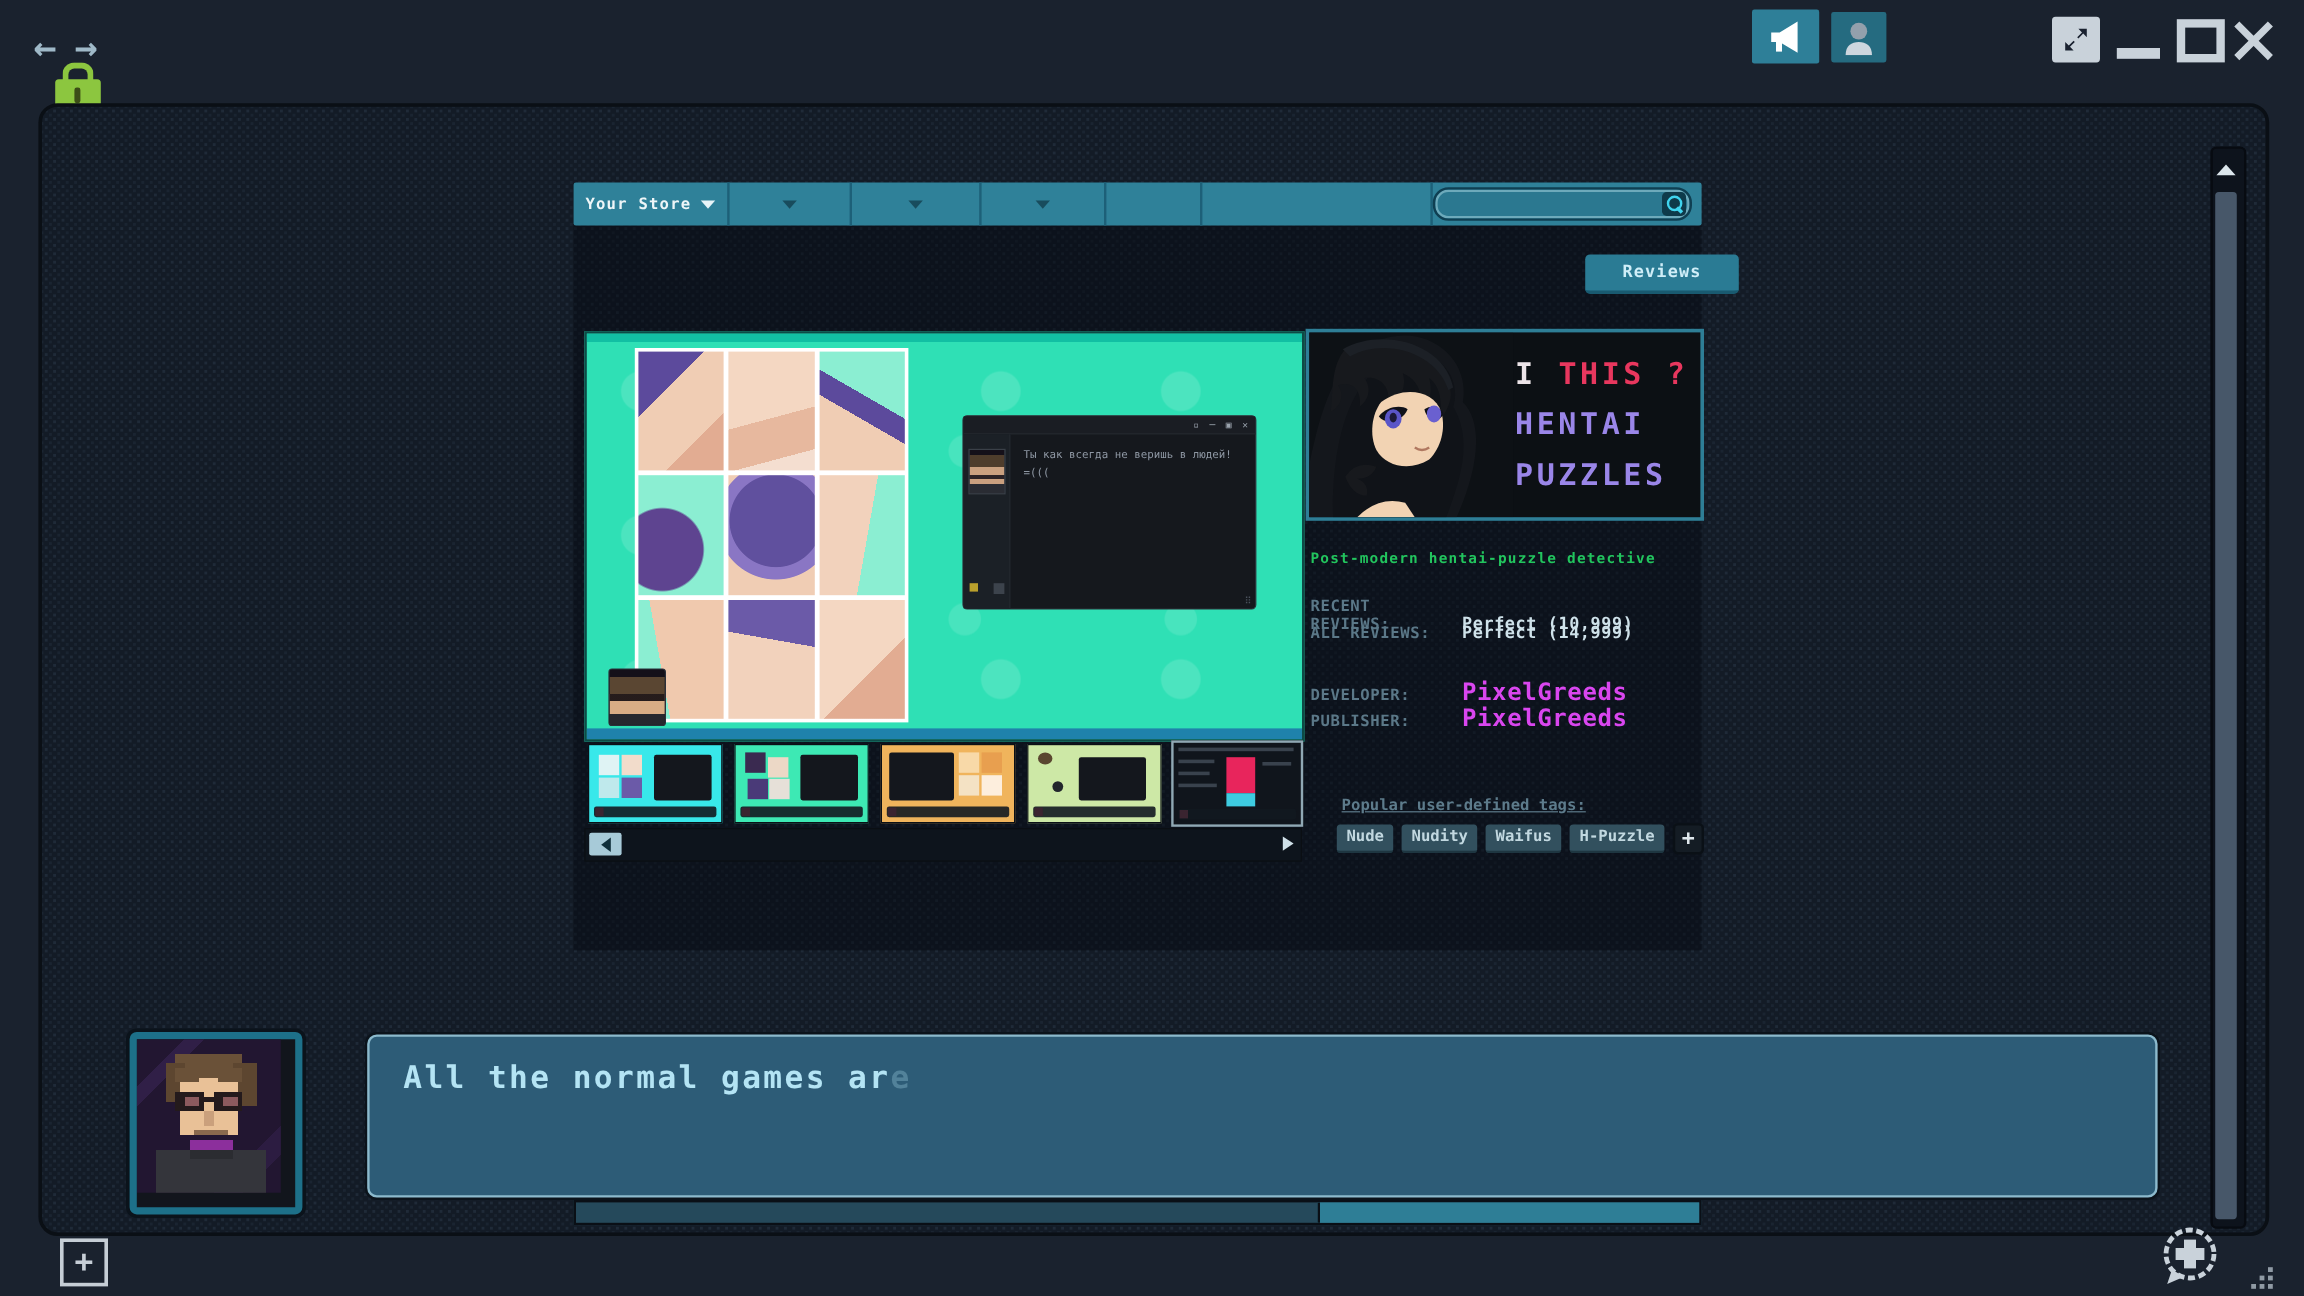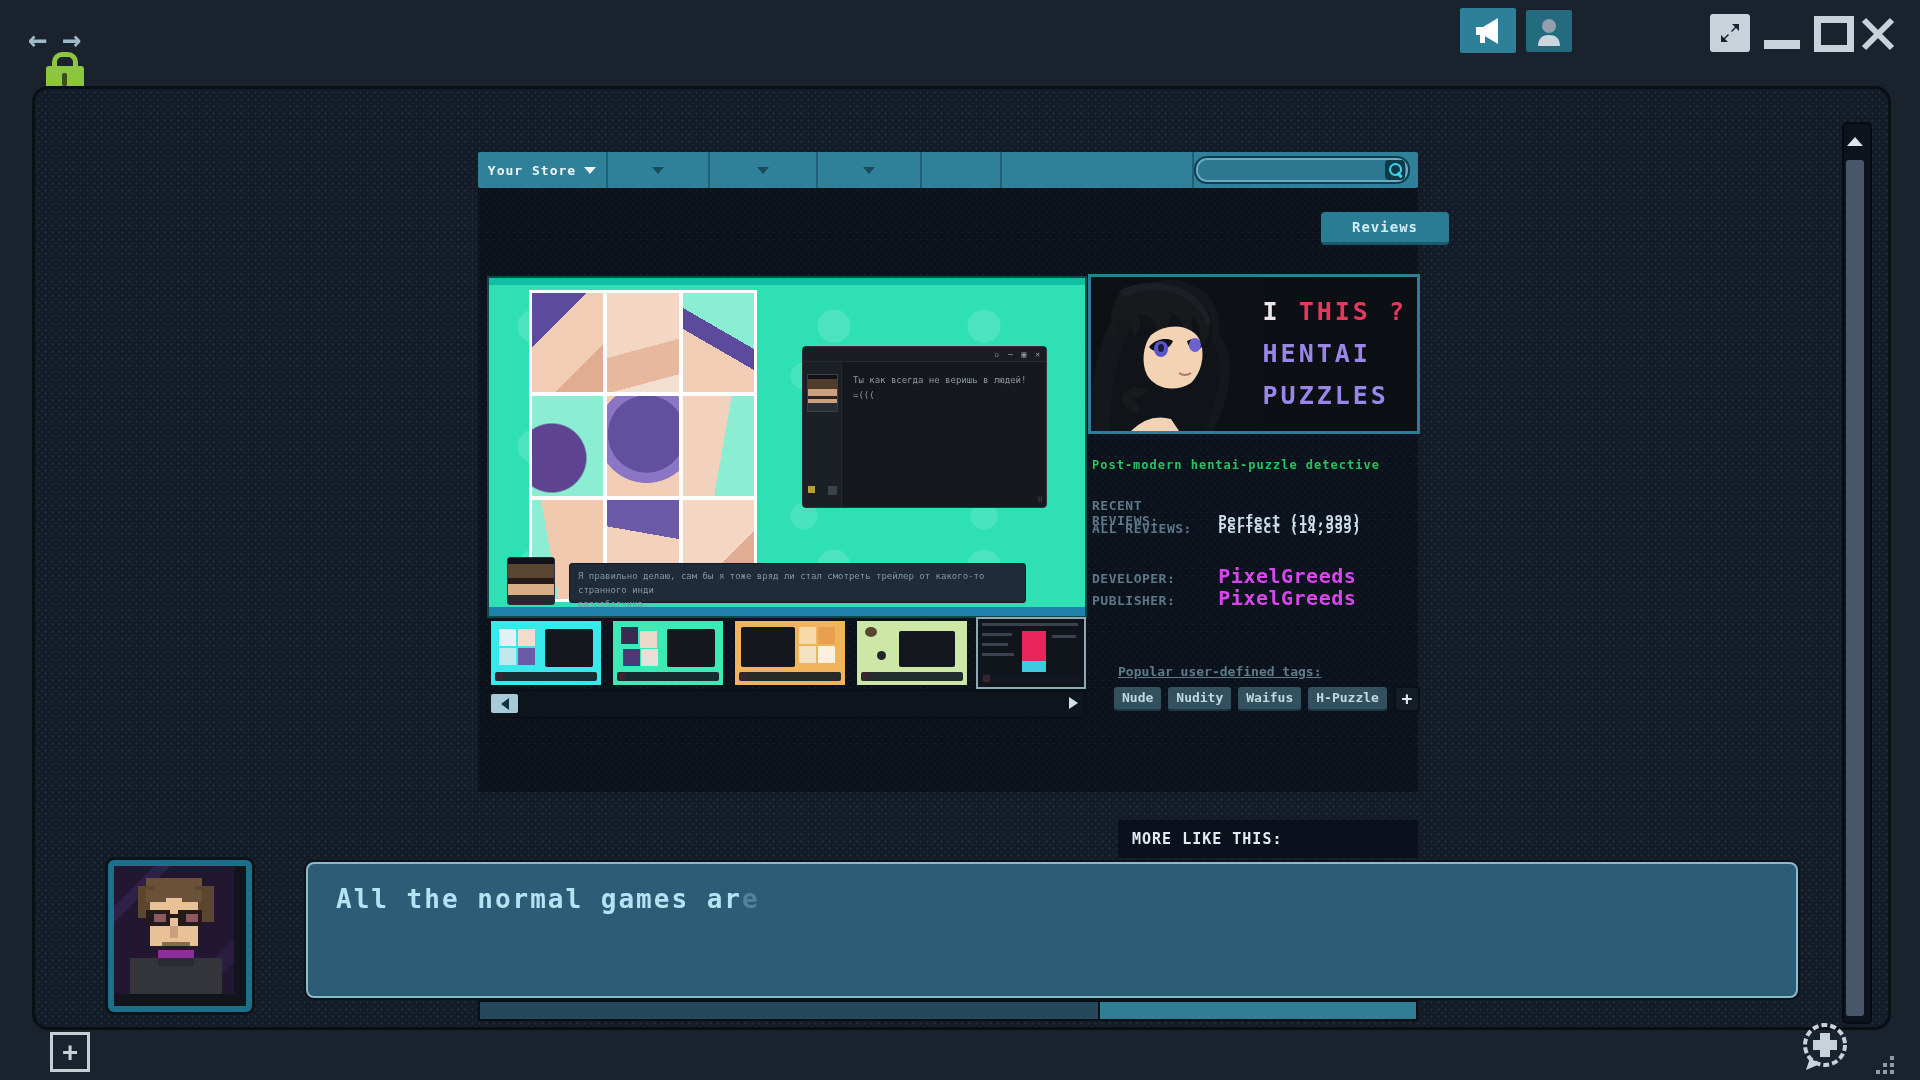--- a/index.html
+++ b/index.html
@@ -234,24 +234,20 @@
         <div class="mc-dot"></div>
         <div class="mc-box"></div>
       </div>
       <div class="mc-text">
         <div>Ты как всегда не веришь в людей!</div>
         <div>=(((</div>
       </div>
       <span class="mc-grip">⠿</span>
     </div>
     <div class="abs cap-ava"></div>
-    <div class="abs cap-bubble">
-      <div>Я правильно делаю, сам бы я тоже вряд ли стал смотреть трейлер от какого-то странного инди</div>
-      <div>разработчика.</div>
-    </div>
     <div class="abs shot-botstrip"></div>
   </div>
 
   <div class="abs thumb t1">
     <div class="tile" style="left:8px;top:8px;background:#dff3f4;"></div>
       <div class="tile" style="left:27px;top:8px;background:#f2dccb;"></div>
     <div class="tile" style="left:8px;top:27px;background:#bfe9ec;"></div>
       <div class="tile" style="left:27px;top:27px;background:#6b5aa8;"></div>
     <div class="th-chat" style="left:54px;top:8px;width:48px;height:38px;"></div>
       <div class="th-bar"></div>
@@ -342,21 +338,20 @@
 
   <div class="abs tags-label">Popular user-defined tags:</div>
   <div class="abs tags-row">
     <span class="tag-pill">Nude</span>
     <span class="tag-pill">Nudity</span>
     <span class="tag-pill">Waifus</span>
     <span class="tag-pill">H-Puzzle</span>
     <span class="tag-add">+</span>
   </div>
 
-  <div class="abs mlt-bar">MORE LIKE THIS:</div>
 
   <div class="abs hscroll">
     <div class="hscroll-thumb"></div>
   </div>
 
   <div class="abs dlg-ava">
     <svg width="120" height="128" viewBox="0 0 30 32" style="image-rendering:pixelated" shape-rendering="crispEdges">
       <rect width="30" height="32" fill="#221631"></rect>
       <polygon points="0,10 10,0 14,0 0,14" fill="#301f47"></polygon>
       <polygon points="16,32 30,18 30,24 22,32" fill="#2c1c41"></polygon>

